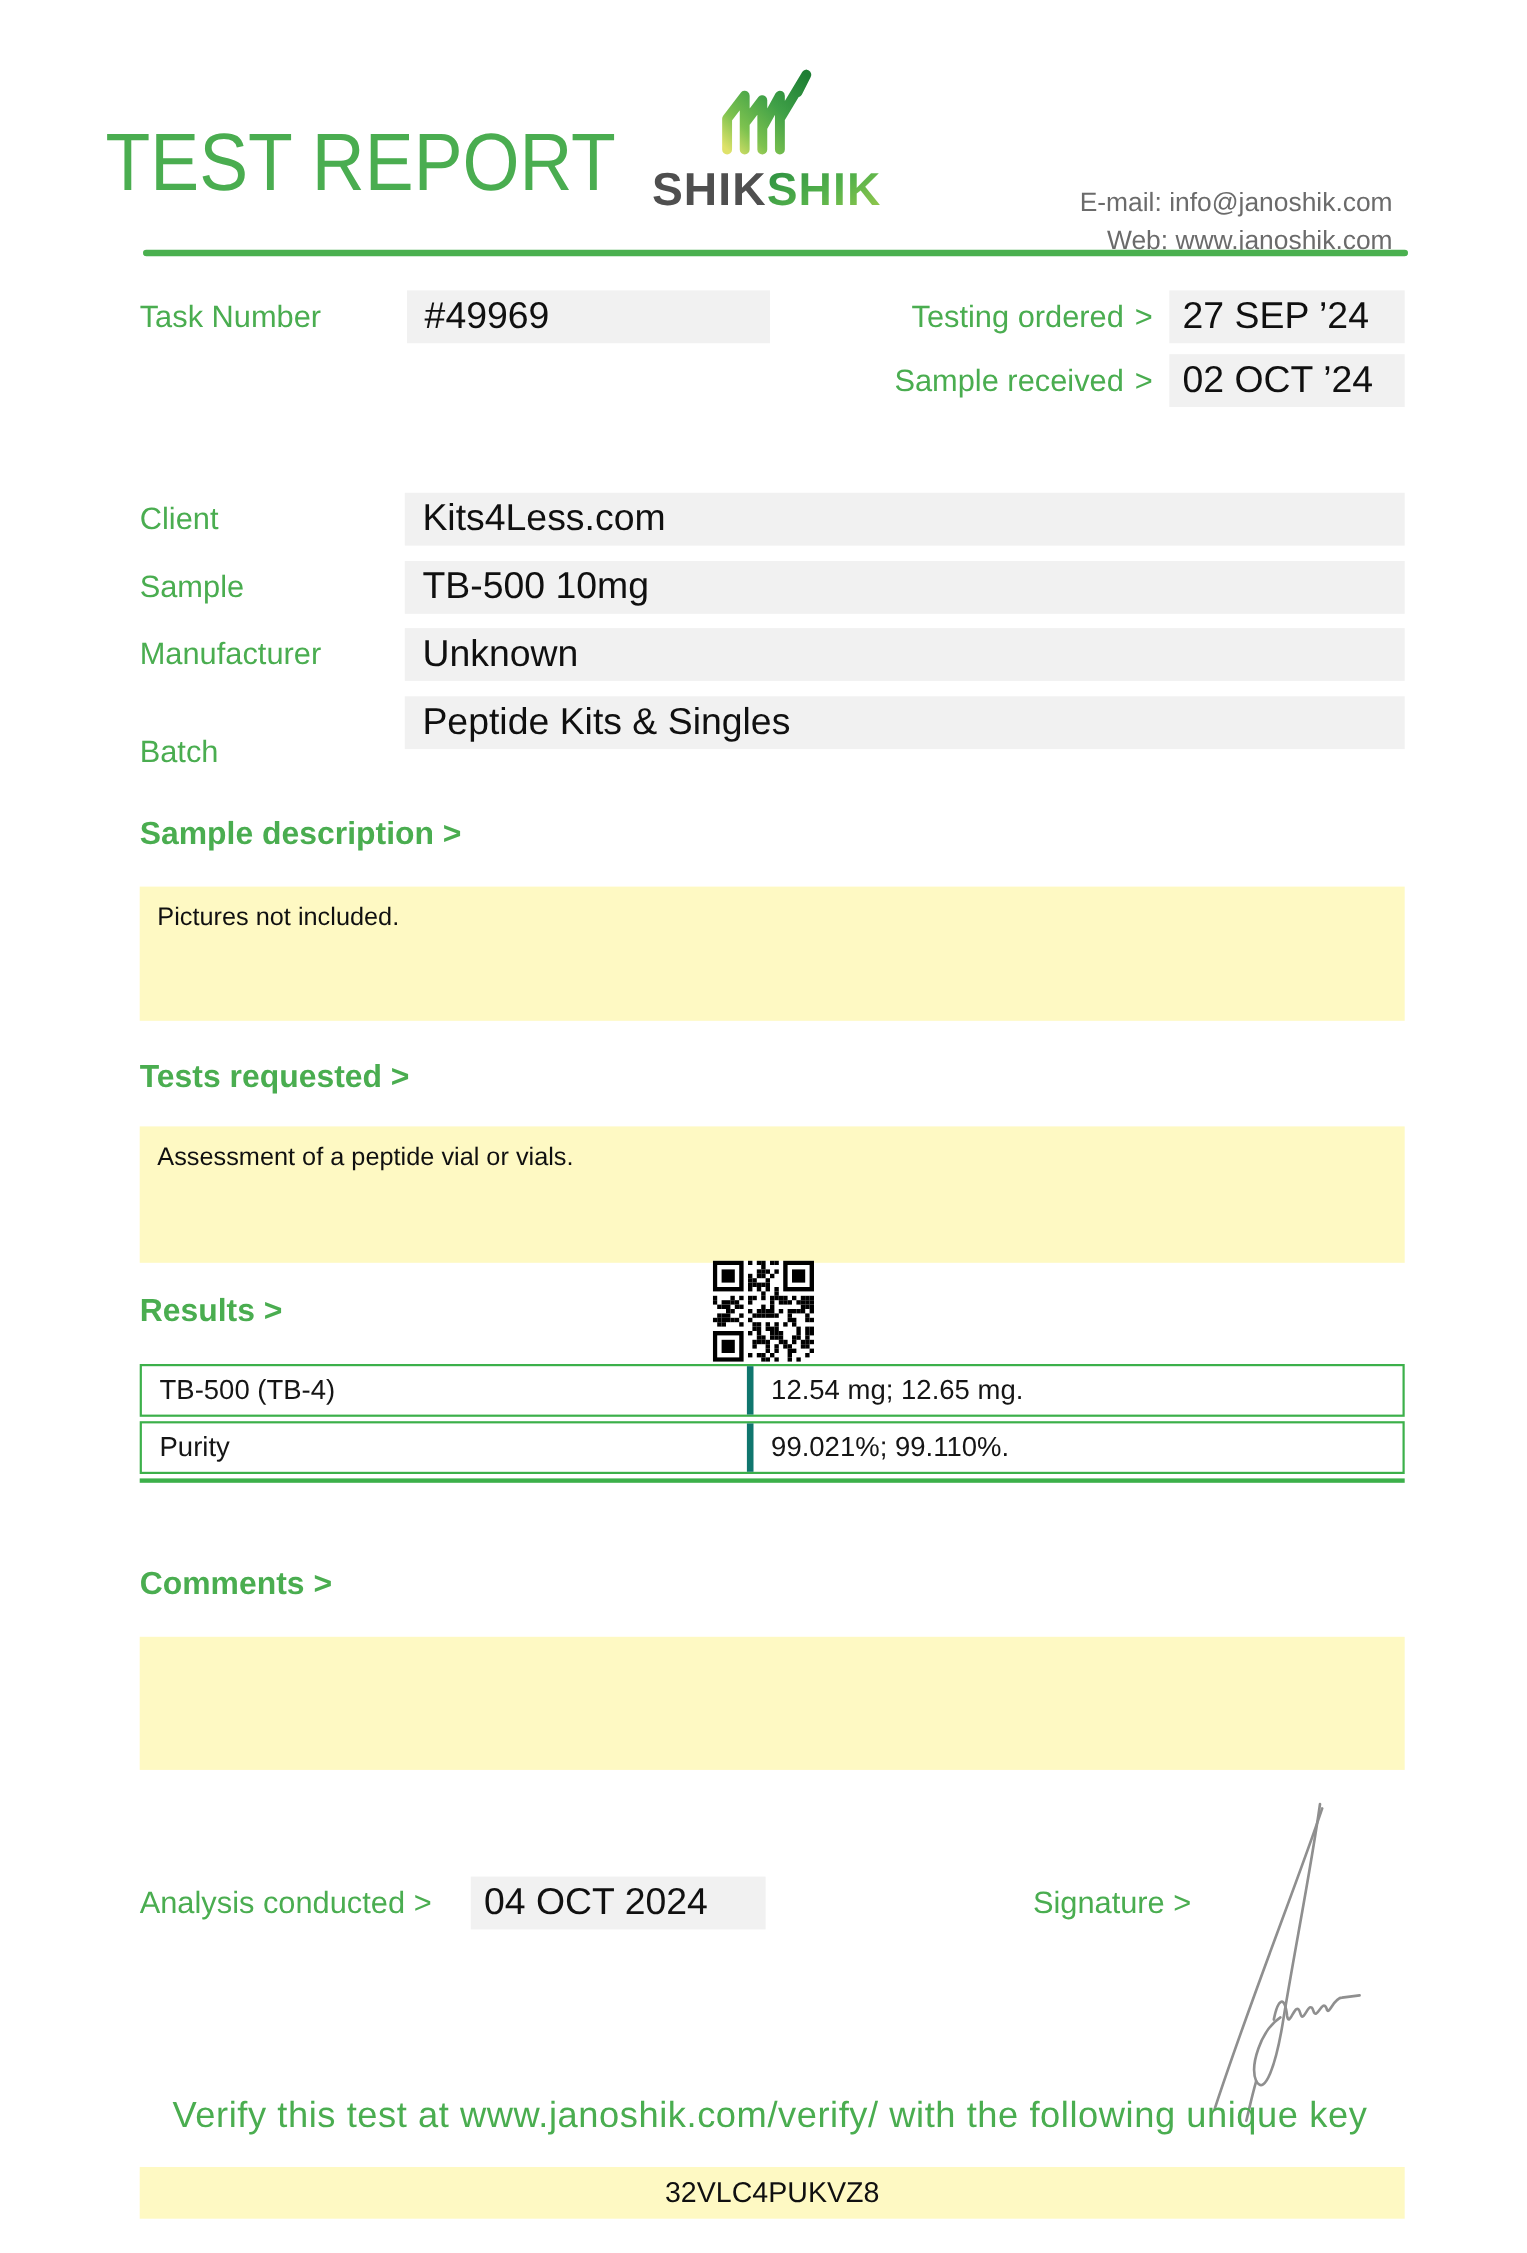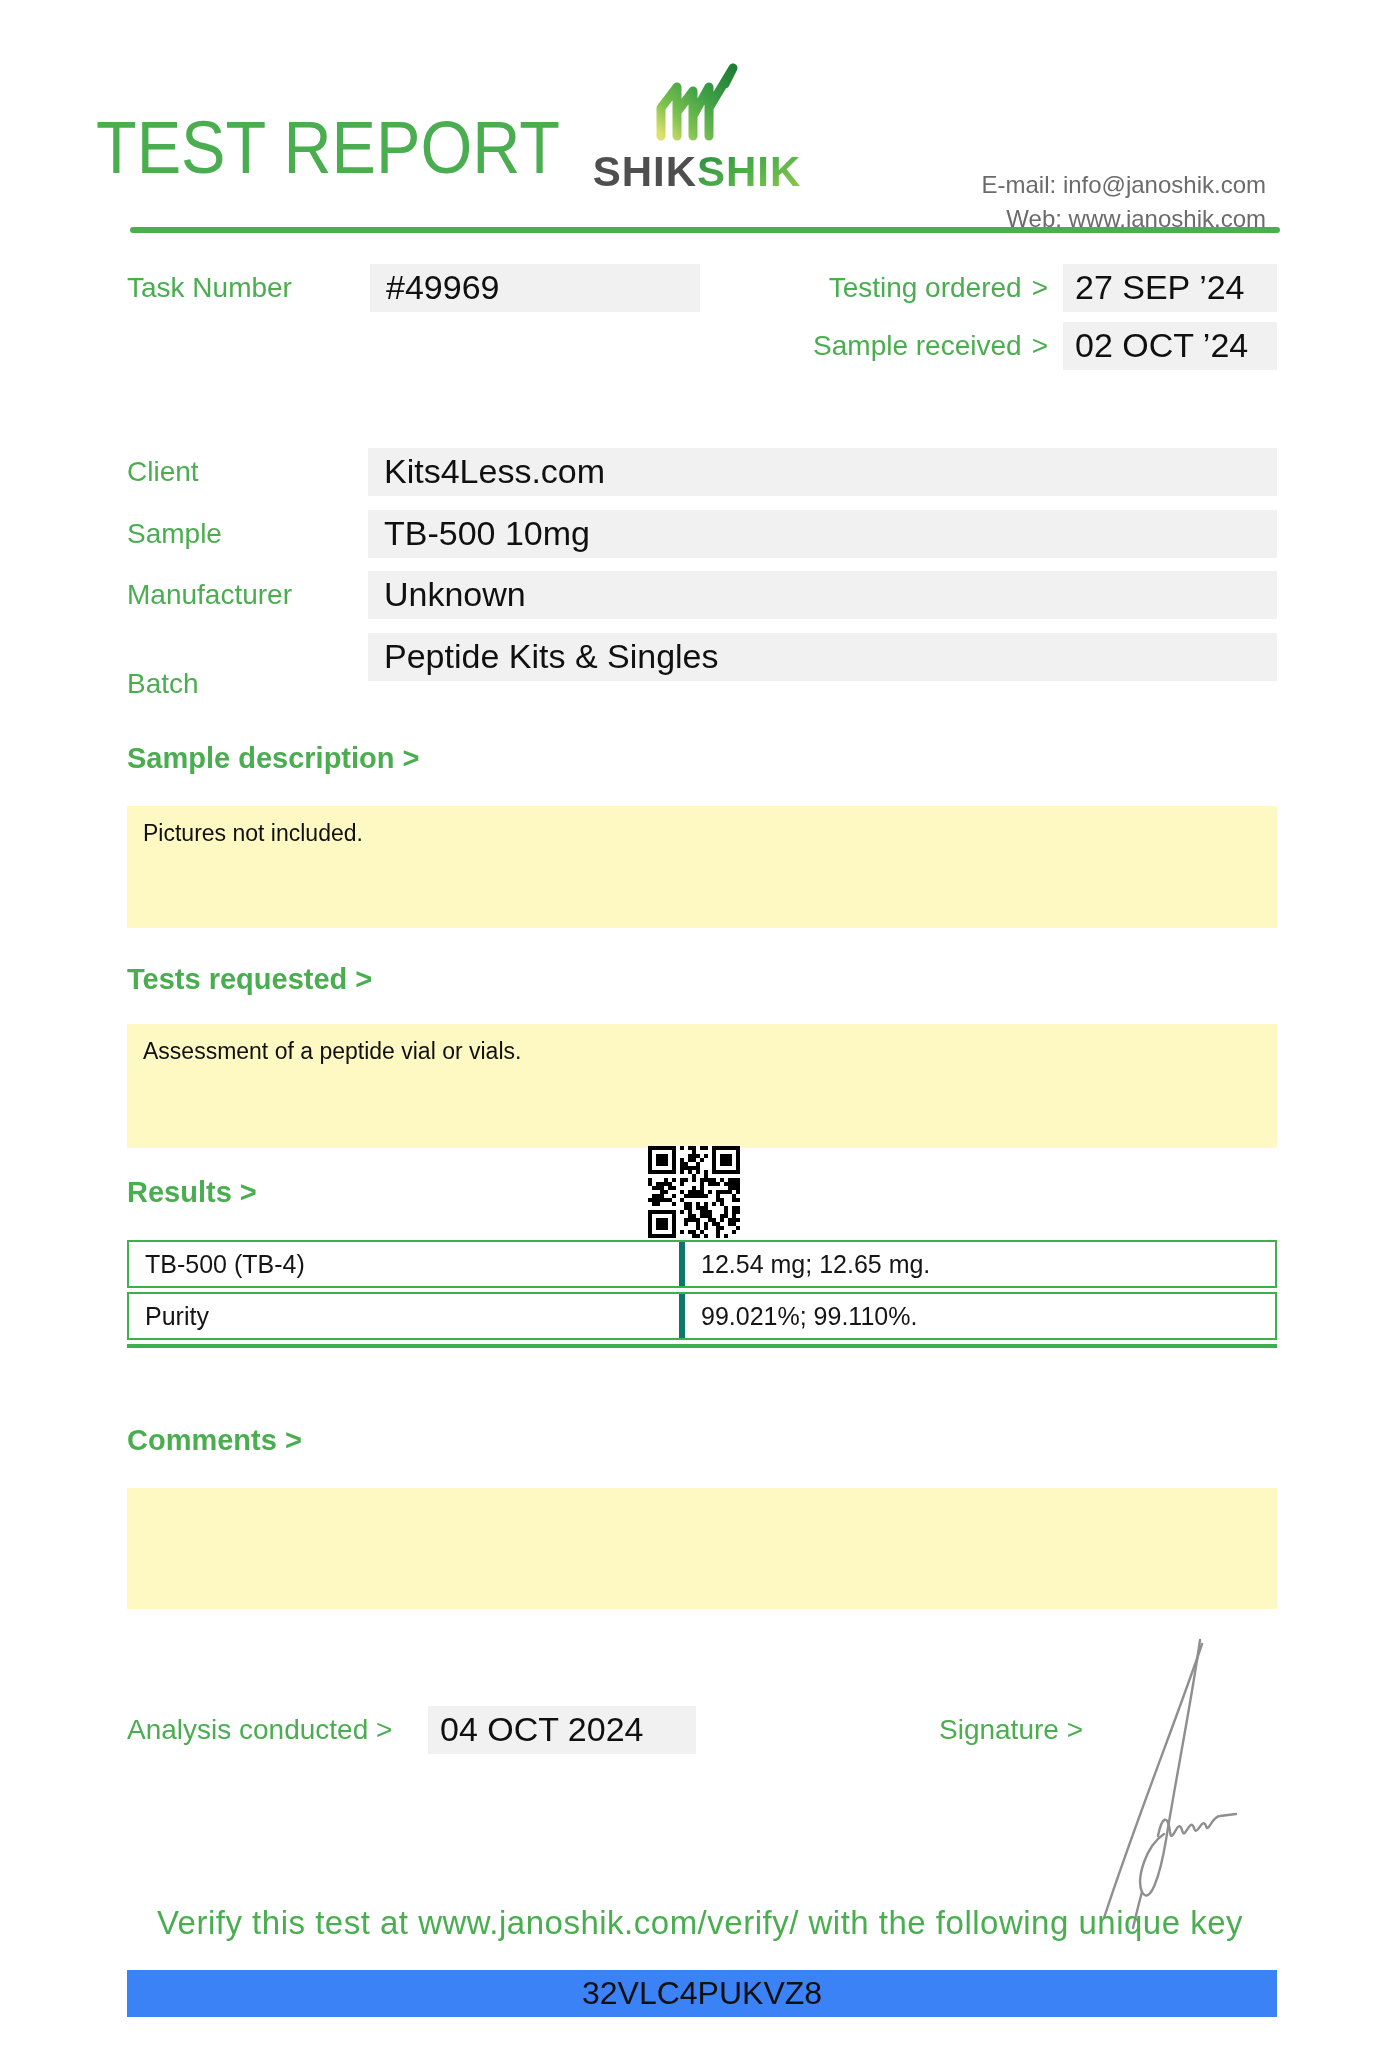--- a/index.html
+++ b/index.html
@@ -64,21 +64,21 @@
   .res-name{width:556px;border-right:6px solid #0f766e;}
   .res-value{flex:1;}
   .res-row.empty .res-cell{line-height:48px;}
   
   .verify-line{
     position:absolute;left:110px;top:1904px;width:1180px;text-align:center;
     font-size:33px;color:#4aad50;white-space:nowrap;letter-spacing:.5px;
   }
   .key-box{
     position:absolute;left:127px;top:1970px;width:1150px;height:47px;
-    background:#3b82f6;text-align:center;font-size:32px;line-height:47px;color:#101010;
+    background:#fef9c3;text-align:center;font-size:26px;line-height:47px;color:#101010;
   }
   .signature-svg{position:absolute;left:1080px;top:1628px;}
   .qr{position:absolute;left:648px;top:1146px;}
 </style>
 </head>
 <body>
 
 <div class="page">
 
   <div class="title">TEST REPORT</div>

